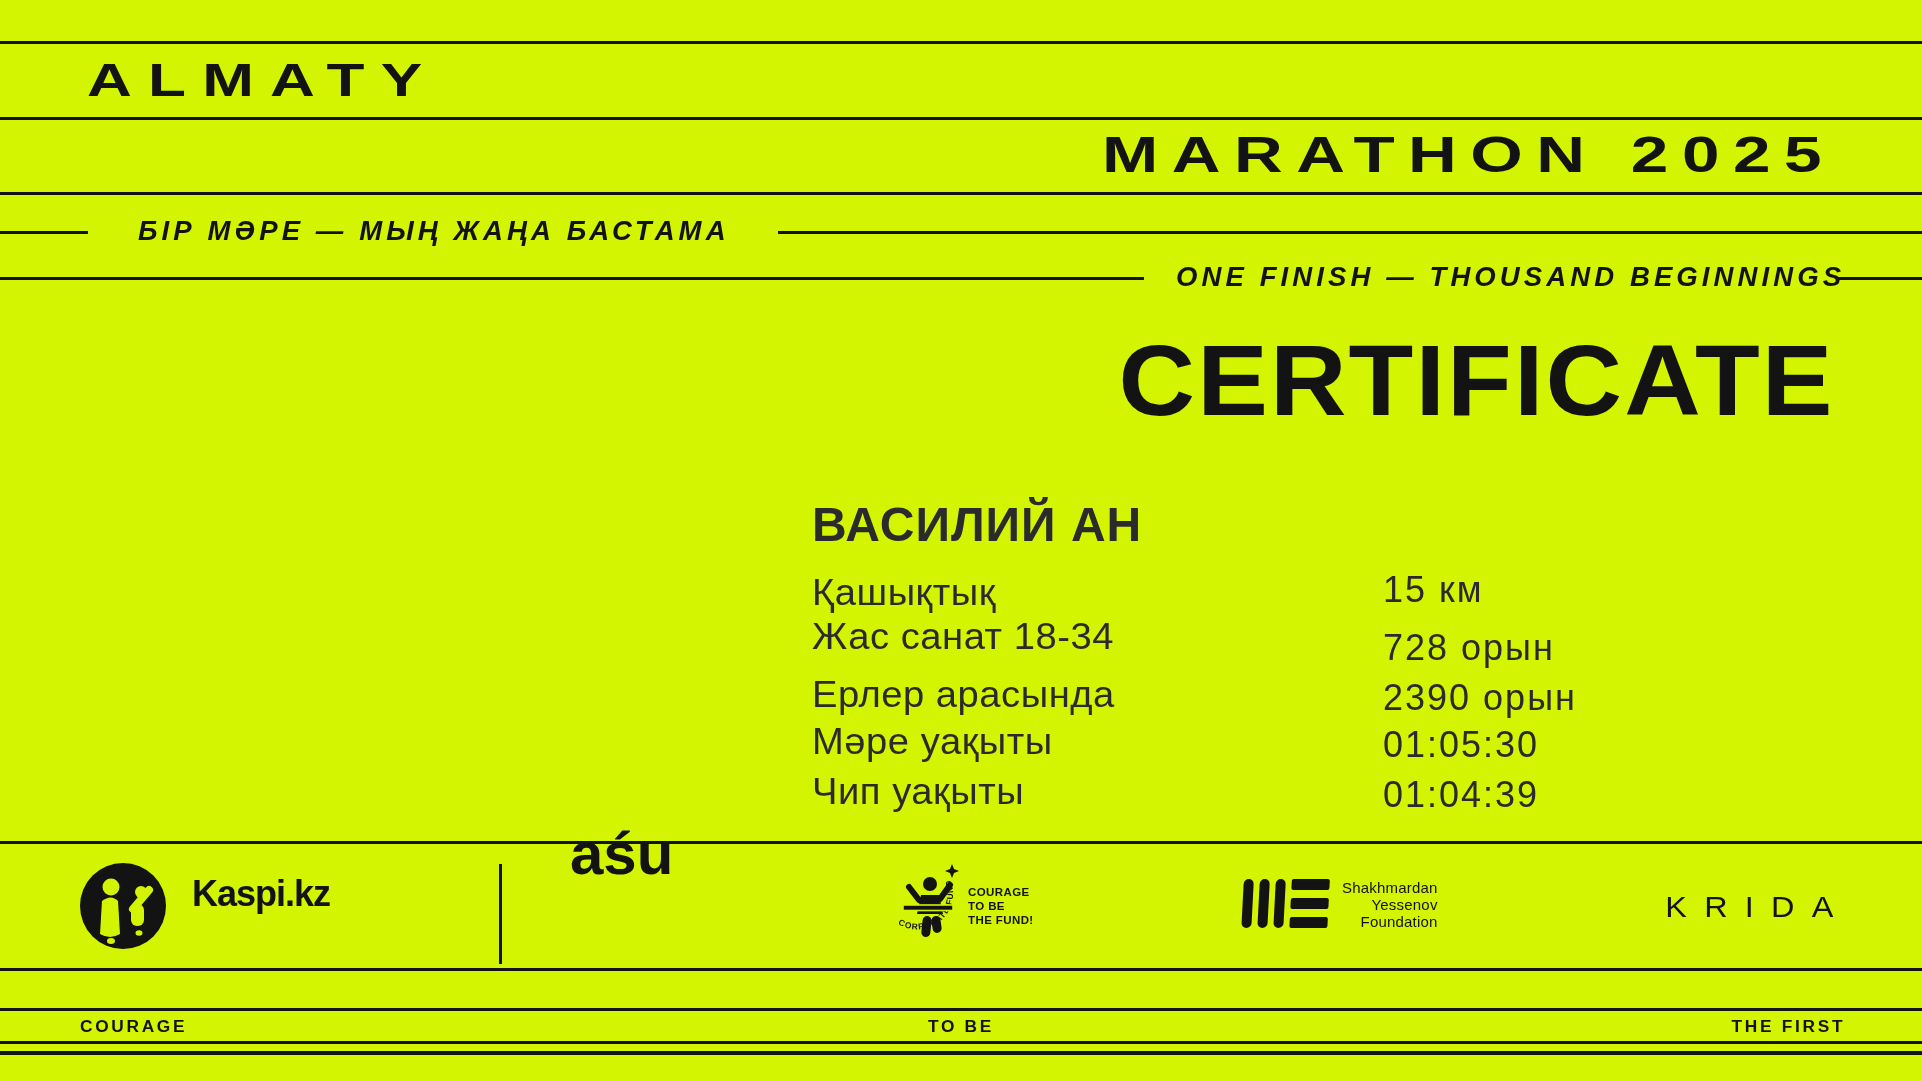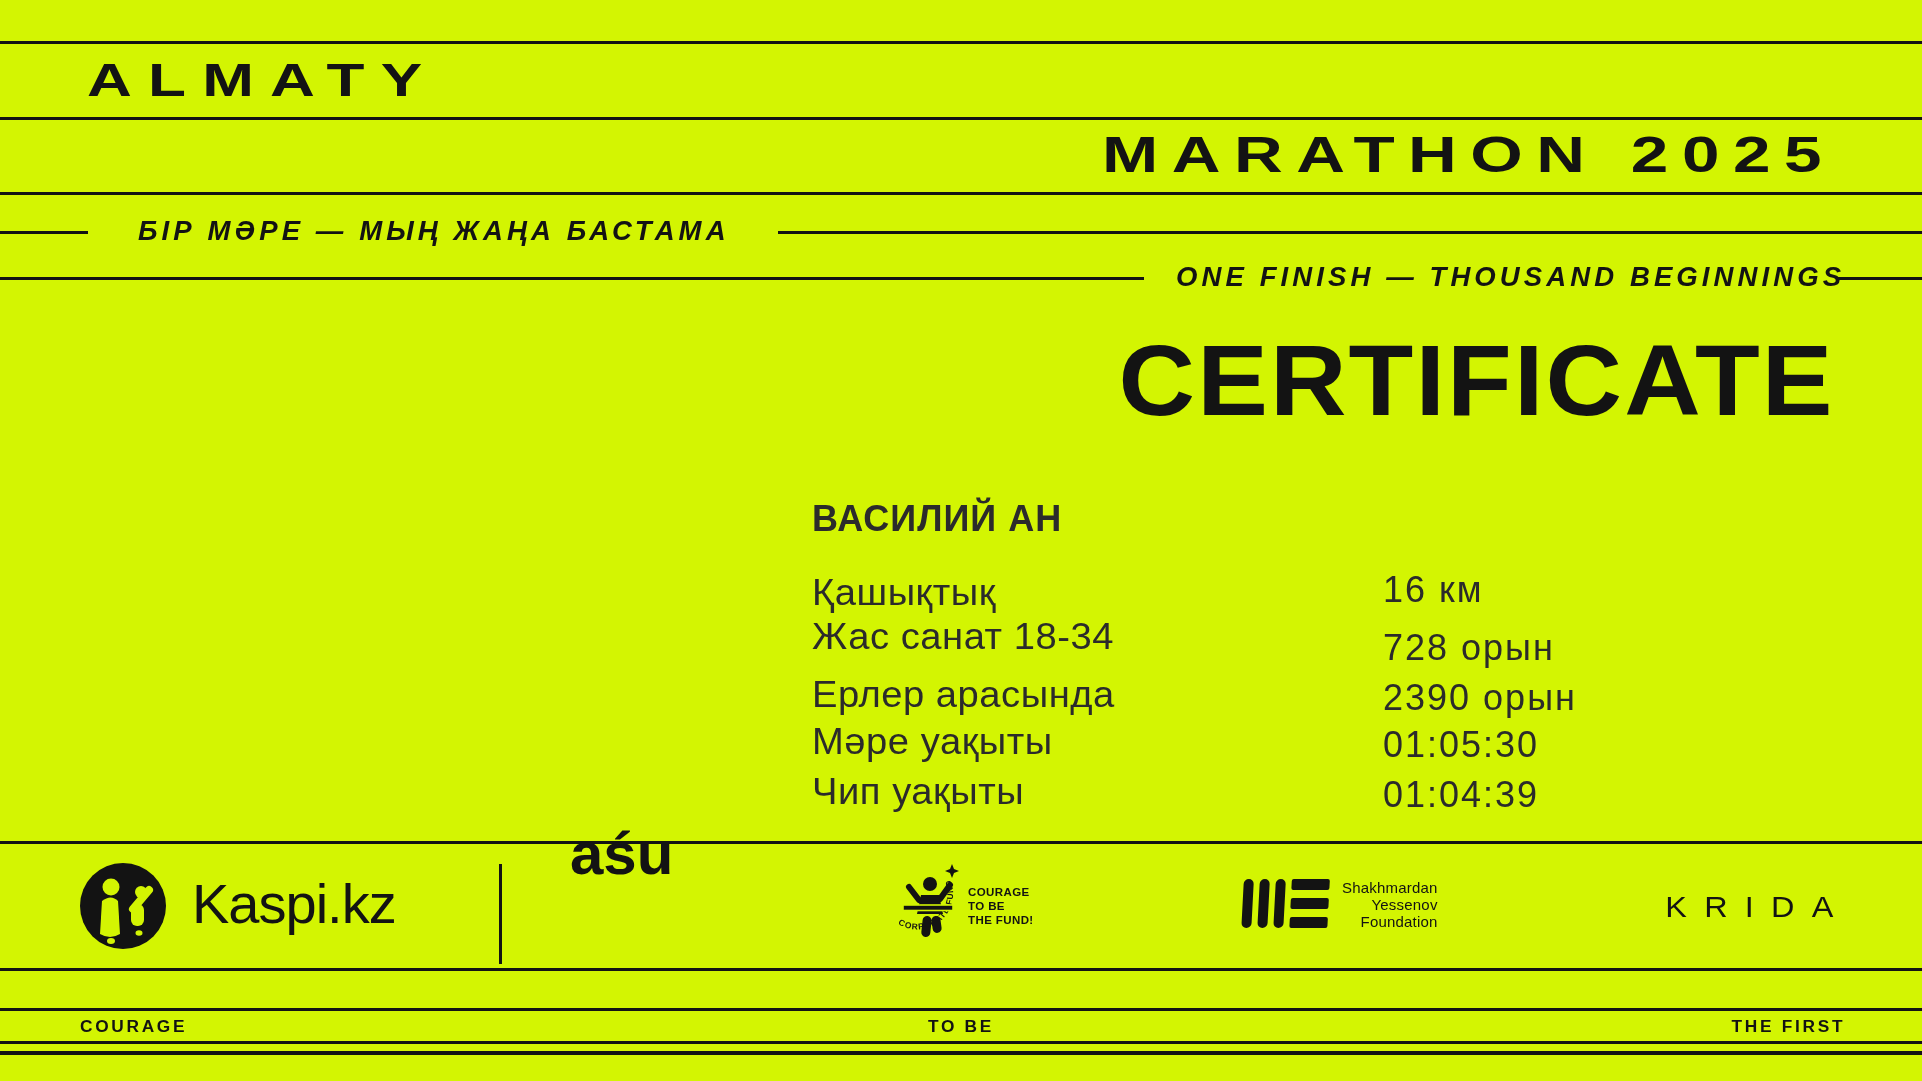--- a/index.html
+++ b/index.html
@@ -36,35 +36,35 @@
   }
   .tagline-kk{left:138px;top:218px;transform:scaleX(1.02);transform-origin:left top;}
   .tagline-en{left:1176px;top:264px;transform:scaleX(1.02);transform-origin:left top;}
   .title{
     position:absolute;right:87px;top:330px;
     font-size:100px;font-weight:700;letter-spacing:2px;line-height:1;
     transform:scaleX(1.06);transform-origin:right top;white-space:nowrap;
   }
   .name{
     position:absolute;left:812px;top:500px;
-    font-size:36px;font-weight:700;letter-spacing:1px;line-height:1.05;
+    font-size:48px;font-weight:700;letter-spacing:1px;line-height:1.05;
     color:var(--muted);white-space:nowrap;
   }
   .dlabel,.dvalue{
     position:absolute;font-size:36px;line-height:1;color:var(--muted);
     white-space:nowrap;
   }
   .dlabel{left:812px;transform:scaleX(1.06);transform-origin:left top;letter-spacing:0.5px;}
   .dvalue{left:1383px;letter-spacing:2px;}
   .dl0{top:575px}.dl1{top:619px}.dl2{top:677px}.dl3{top:724px}.dl4{top:774px}
   .dv0{top:572px}.dv1{top:630px}.dv2{top:680px}.dv3{top:727px}.dv4{top:777px}
 
   .kaspi-word{
     position:absolute;left:192px;top:876px;
-    font-size:56px;font-weight:400;letter-spacing:-1px;line-height:1;white-space:nowrap;
+    font-size:36px;font-weight:700;letter-spacing:-1px;line-height:1;white-space:nowrap;
   }
   .vdivider{position:absolute;left:499px;top:864px;width:3px;height:100px;background:var(--ink);}
   .asu-word{
     position:absolute;left:570px;top:824px;
     font-size:60px;font-weight:700;line-height:1;letter-spacing:0;white-space:nowrap;
   }
   .fund-text{
     position:absolute;left:968px;top:886px;
     font-size:11.5px;font-weight:700;line-height:1.2;letter-spacing:0.4px;
     white-space:nowrap;
@@ -108,21 +108,21 @@
 
   <div class="seg" style="left:0;top:277px;width:1144px"></div>
   <div class="tagline tagline-en">ONE FINISH — THOUSAND BEGINNINGS</div>
   <div class="seg" style="left:1838px;top:277px;width:84px"></div>
 
   <div class="title">CERTIFICATE</div>
 
   <div class="name">ВАСИЛИЙ АН</div>
 
   <div class="dlabel dl0">Қашықтық</div>
-  <div class="dvalue dv0">16 км</div>
+  <div class="dvalue dv0">15 км</div>
   <div class="dlabel dl1">Жас санат 18-34</div>
   <div class="dvalue dv1">728 орын</div>
   <div class="dlabel dl2">Ерлер арасында</div>
   <div class="dvalue dv2">2390 орын</div>
   <div class="dlabel dl3">Мәре уақыты</div>
   <div class="dvalue dv3">01:05:30</div>
   <div class="dlabel dl4">Чип уақыты</div>
   <div class="dvalue dv4">01:04:39</div>
 
   <div class="hline" style="top:841px"></div>

